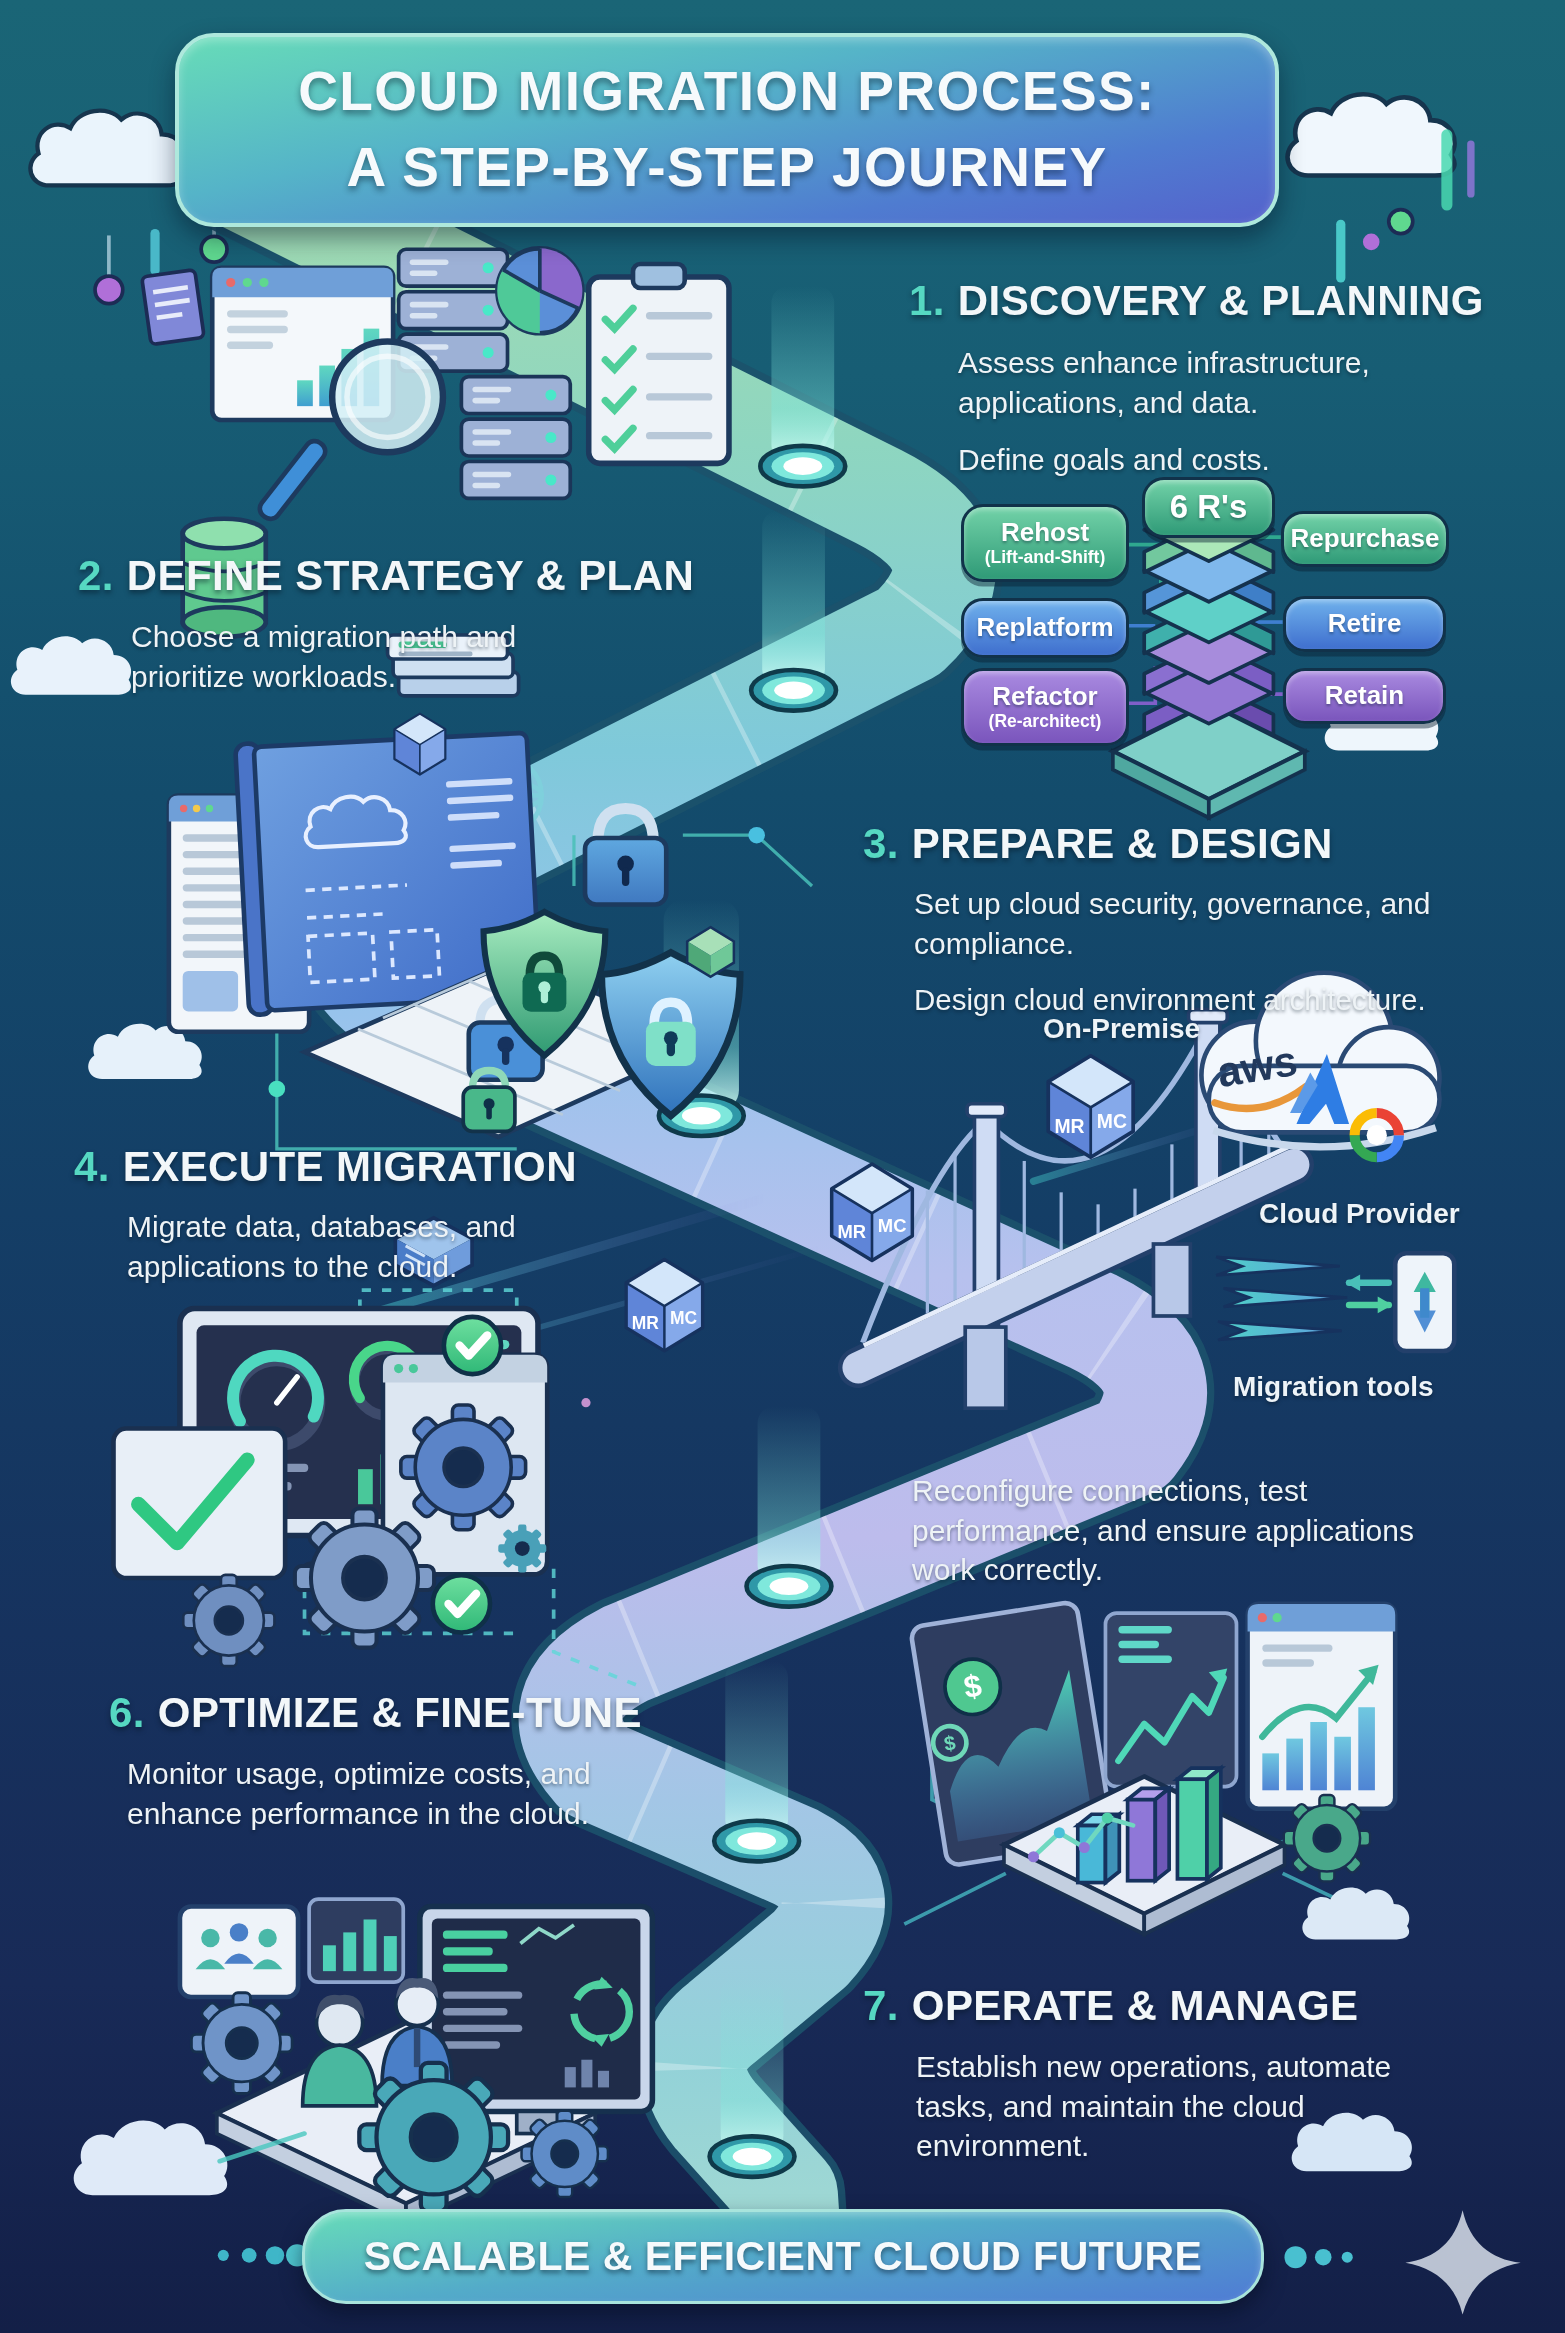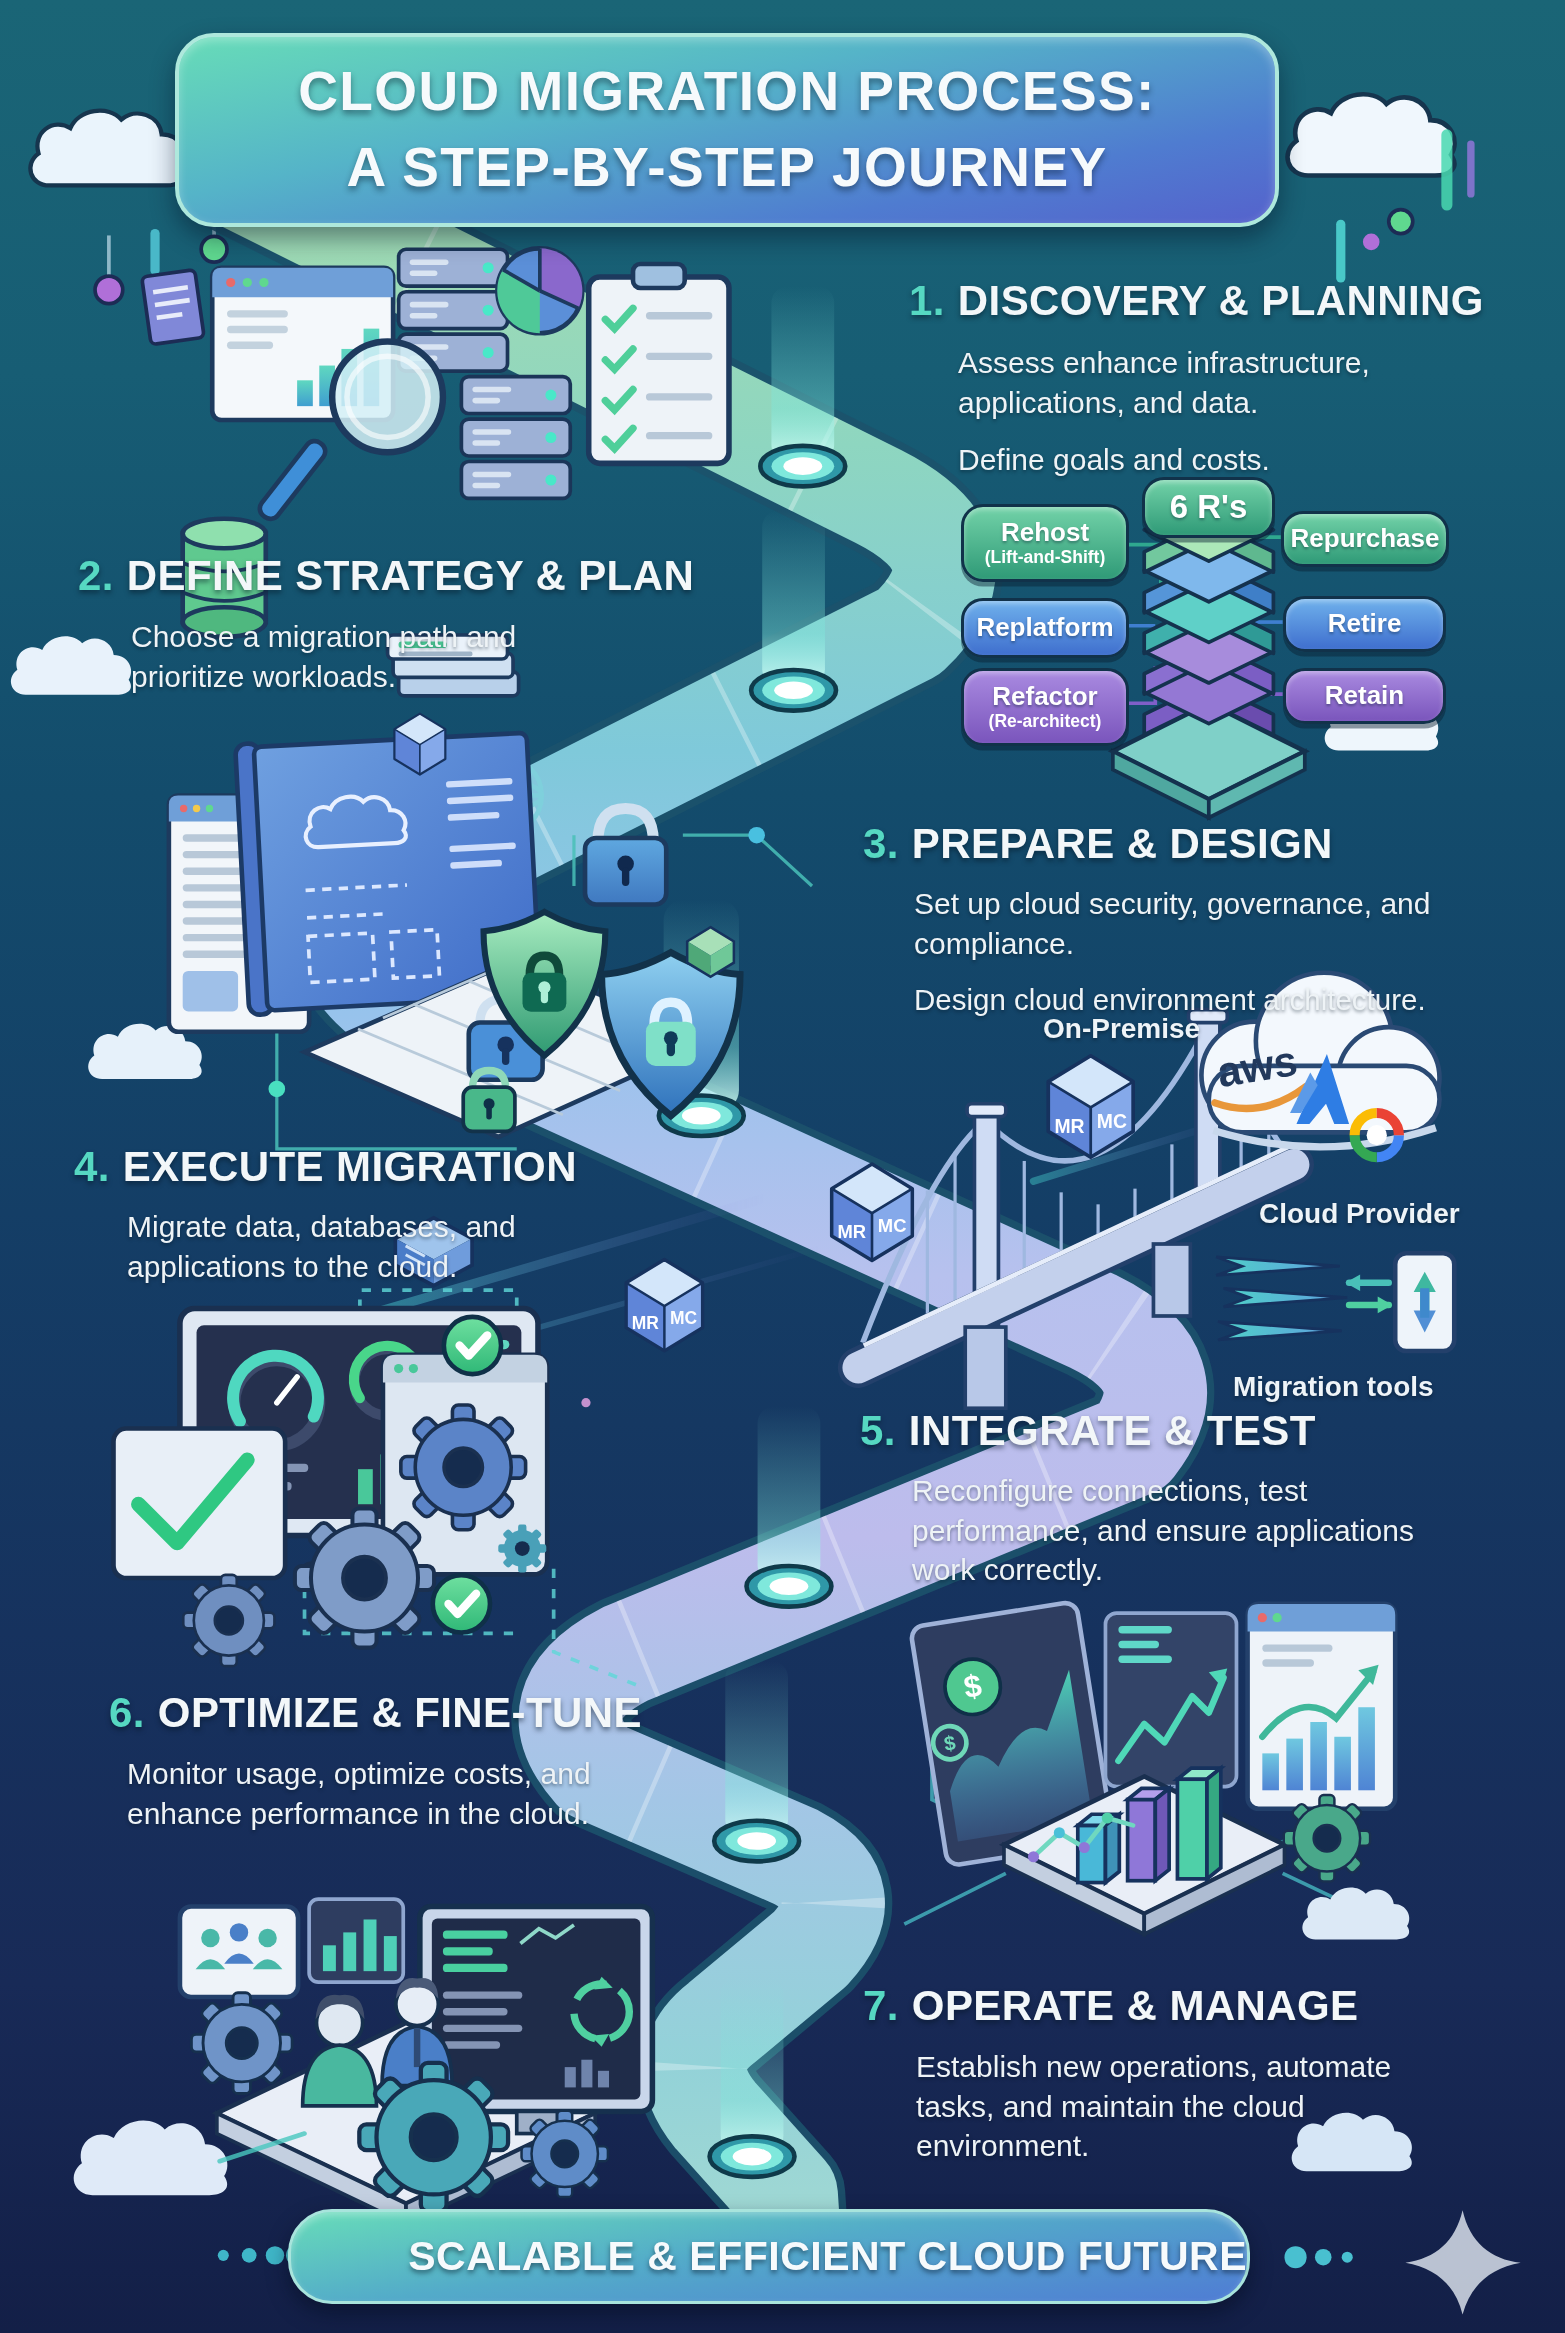--- a/index.html
+++ b/index.html
@@ -7,24 +7,24 @@
   .stage{position:absolute;inset:0;width:1565px;height:2333px;
     background:linear-gradient(180deg,#1a6576 0%,#175d74 16%,#134c6c 34%,#143e66 52%,#16325e 70%,#182a57 85%,#131f47 100%);}
   .layer{position:absolute;left:0;top:0;}
   
   .title-banner{position:absolute;left:175px;top:33px;width:1096px;height:186px;border-radius:39px;
     background:linear-gradient(168deg,#67dcb8 0%,#55b4c8 38%,#4f7cd0 76%,#5562cc 100%);
     border:4.6px solid #aee8dc;box-shadow:0 11px 24px rgba(4,18,38,.45), inset 0 3.7px 9.2px rgba(255,255,255,.3);
     display:flex;flex-direction:column;align-items:center;justify-content:center;}
   .title-banner .t{color:#f6fafc;font-weight:700;font-size:55px;letter-spacing:1.4px;line-height:1.38;
     text-shadow:0 3.7px 6.5px rgba(6,22,40,.45);white-space:nowrap;}
-  .bottom-banner{position:absolute;left:288px;top:2209px;width:956px;height:89px;border-radius:44px;
+  .bottom-banner{position:absolute;left:302px;top:2209px;width:956px;height:89px;border-radius:44px;
     background:linear-gradient(172deg,#67dcb9 0%,#53abc9 45%,#4f7cd4 100%);
     border:3.7px solid #a8e4dc;box-shadow:0 9.2px 20px rgba(3,12,30,.5), inset 0 3.7px 7.4px rgba(255,255,255,.3);
-    display:flex;align-items:center;justify-content:flex-end;}
+    display:flex;align-items:center;justify-content:center;}
   .bottom-banner .t{color:#f6fafc;font-weight:700;font-size:41px;letter-spacing:0.5px;white-space:nowrap;
     text-shadow:0 2.8px 5.5px rgba(6,22,40,.5);}
   
   .step-head{position:absolute;font-weight:700;font-size:42px;color:#f3f7f9;letter-spacing:0.4px;
     text-shadow:0 2.8px 5.5px rgba(4,20,34,.5);white-space:nowrap;}
   .step-head .num{color:#56d8c2;margin-right:13px;}
   .step-body{position:absolute;font-size:30px;line-height:1.32;color:#eef3f6;
     text-shadow:0 1.8px 3.7px rgba(4,20,34,.45);}
   .step-body .p2{margin-top:18px;}
   
@@ -760,23 +760,20 @@
 <div class="mini-label" style="left:1259px;top:1198px;">Cloud Provider</div>
 <div class="mini-label" style="left:1233px;top:1371px;">Migration tools</div>
 
 <div class="step-head" style="left:74px;top:1143px;">
   <span class="num">4.</span><span>EXECUTE MIGRATION</span>
 </div>
 <div class="step-body" style="left:127px;top:1207px;width:434px;">
   <div>Migrate data, databases, and applications to the cloud.</div>
 </div>
 
-<div class="step-head" style="left:860px;top:1407px;">
-  <span class="num">5.</span><span>INTEGRATE &amp; TEST</span>
-</div>
 <div class="step-body" style="left:912px;top:1471px;width:554px;">
   <div>Reconfigure connections, test performance, and ensure applications work correctly.</div>
 </div>
 
 <div class="step-head" style="left:74px;top:1689px;margin-left:35px;">
   <span class="num">6.</span><span>OPTIMIZE &amp; FINE-TUNE</span>
 </div>
 <div class="step-body" style="left:127px;top:1754px;width:540px;">
   <div>Monitor usage, optimize costs, and enhance performance in the cloud.</div>
 </div>

